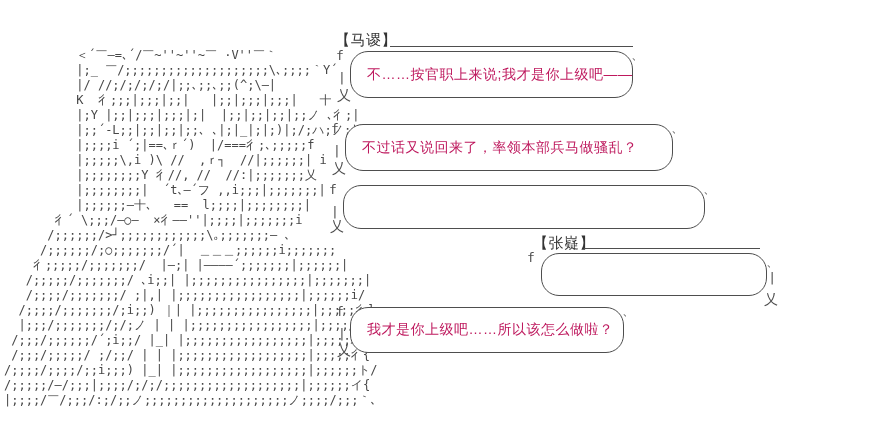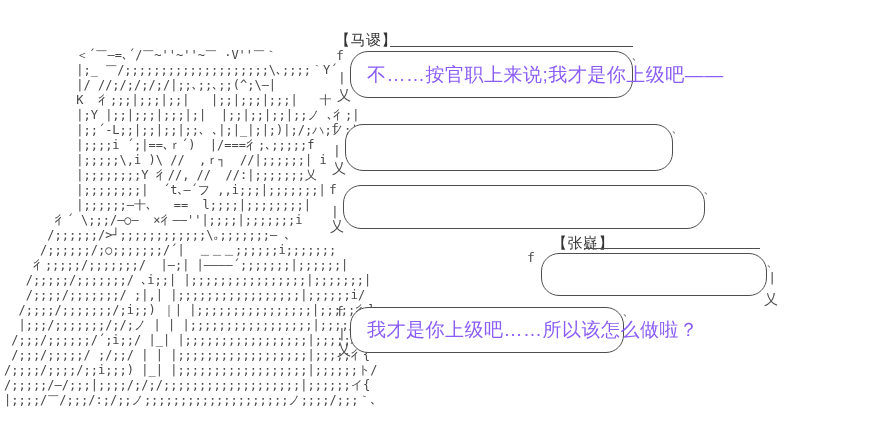--- a/index.html
+++ b/index.html
@@ -47,23 +47,23 @@
     box-sizing: border-box;
     border: 1px solid #4e4e4e;
     border-radius: 18px;
     background: #ffffff;
     display: flex;
     align-items: center;
     padding: 0 12px 0 16px;
     z-index: 2;
   }
   .bubble .btext {
-    font-size: 19px;
+    font-size: 14px;
     letter-spacing: 0.5px;
-    color: #8b5cf6;
+    color: #be185d;
     white-space: nowrap;
   }
   .tail {
     position: absolute;
     font-family: "DejaVu Sans Mono", monospace;
     font-size: 13px;
     color: #4e4e4e;
     line-height: 1;
     z-index: 3;
   }
@@ -114,30 +114,31 @@
     <span class="tail t-x">乂</span>
     <span class="tail t-cnr">、</span>
     <span class="btext">不……按官职上来说;我才是你上级吧——</span>
   </div>
 
   <div class="bubble" style="left:345px; top:124px; width:328px; height:47px;">
     <span class="tail t-f">f</span>
     <span class="tail t-bar">|</span>
     <span class="tail t-x">乂</span>
     <span class="tail t-cnr">、</span>
+    <span class="btext">不过话又说回来了，率领本部兵马做骚乱？</span>
   </div>
 
   <div class="bubble" style="left:343px; top:185px; width:362px; height:44px;">
     <span class="tail t-f">f</span>
     <span class="tail t-bar">|</span>
     <span class="tail t-x">乂</span>
     <span class="tail t-cnr">、</span>
   </div>
 
-  <div class="spk" style="left:552px; top:234px;">【张嶷】</div>
+  <div class="spk" style="left:533px; top:234px;">【张嶷】</div>
   <div class="uline" style="left:584px; top:248px; width:176px;"></div>
 
   <div class="bubble" style="left:541px; top:253px; width:226px; height:43px;">
     <span class="tail t-f">f</span>
     <span class="tail rt-dot">、</span>
     <span class="tail rt-bar">|</span>
     <span class="tail rt-x">乂</span>
   </div>
 
   <div class="bubble" style="left:350px; top:307px; width:274px; height:46px;">

